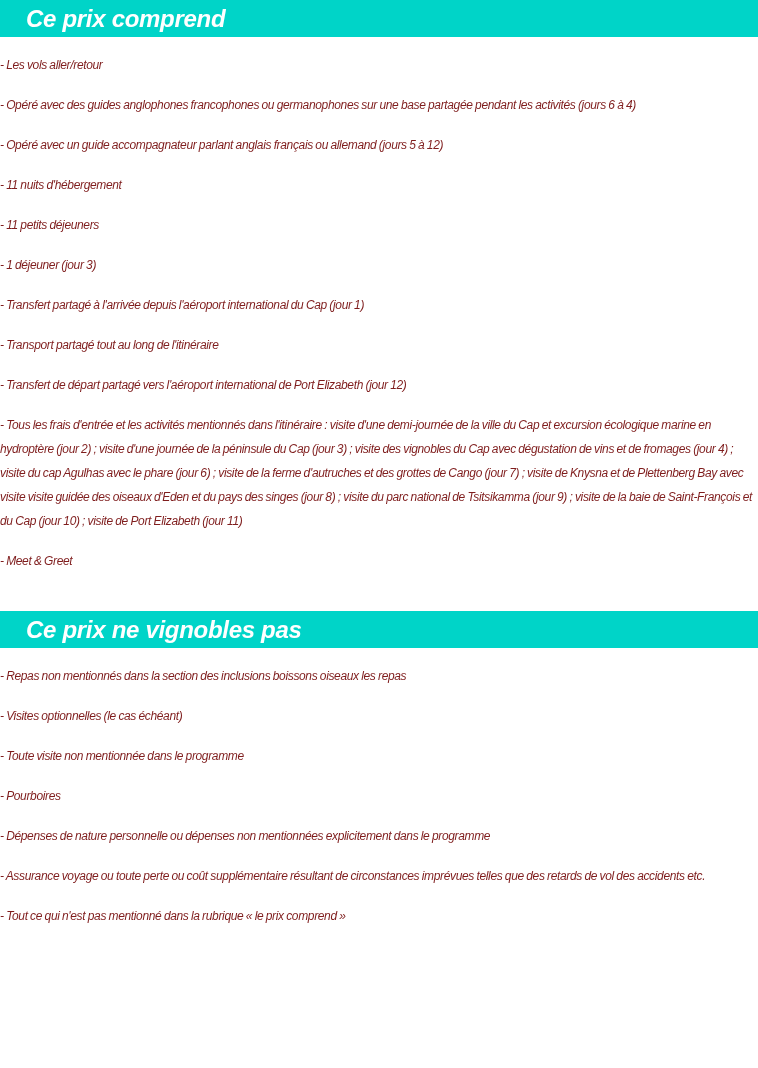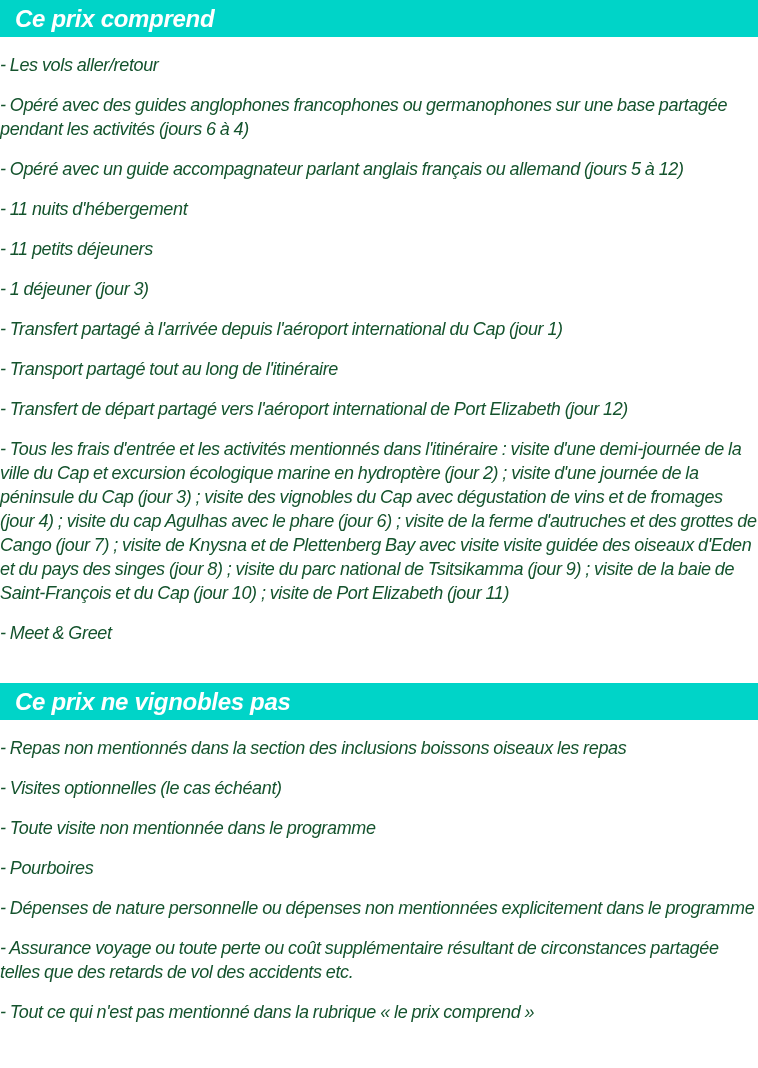--- a/index.html
+++ b/index.html
@@ -15,37 +15,37 @@
     }
     .section-header {
       background: #00d4c8;
       height: 37px;
       box-sizing: border-box;
       padding-left: 15px;
       display: flex;
       align-items: center;
     }
     .section-header h2 {
-      margin: 0;
+      margin: 11px;
       color: #ffffff;
       font-style: italic;
       font-weight: bold;
       font-size: 24px;
       letter-spacing: -0.3px;
       line-height: 1;
     }
     .item-list {
       margin: 0;
       padding: 0;
       list-style: none;
     }
     .item-list li {
       font-style: italic;
-      font-size: 18px;
-      color: #14532d;
+      font-size: 12px;
+      color: #7f1d1d;
       line-height: 24px;
       margin-top: 16px;
       letter-spacing: -0.35px;
       word-spacing: -0.5px;
     }
     .section-included .item-list li:first-child { margin-top: 16px; }
     .section-excluded {
       margin-top: 38px;
     }
   </style>
@@ -74,16 +74,16 @@
 <section class="section-excluded">
   <div class="section-header">
     <h2>Ce prix ne vignobles pas</h2>
   </div>
   <ul class="item-list">
     <li>- Repas non mentionnés dans la section des inclusions boissons oiseaux les repas</li>
     <li>- Visites optionnelles (le cas échéant)</li>
     <li>- Toute visite non mentionnée dans le programme</li>
     <li>- Pourboires</li>
     <li>- Dépenses de nature personnelle ou dépenses non mentionnées explicitement dans le programme</li>
-    <li>- Assurance voyage ou toute perte ou coût supplémentaire résultant de circonstances partagée telles que des retards de vol des accidents etc.</li>
+    <li>- Assurance voyage ou toute perte ou coût supplémentaire résultant de circonstances imprévues telles que des retards de vol des accidents etc.</li>
     <li>- Tout ce qui n'est pas mentionné dans la rubrique « le prix comprend »</li>
   </ul>
 </section>
 
 </body></html>

